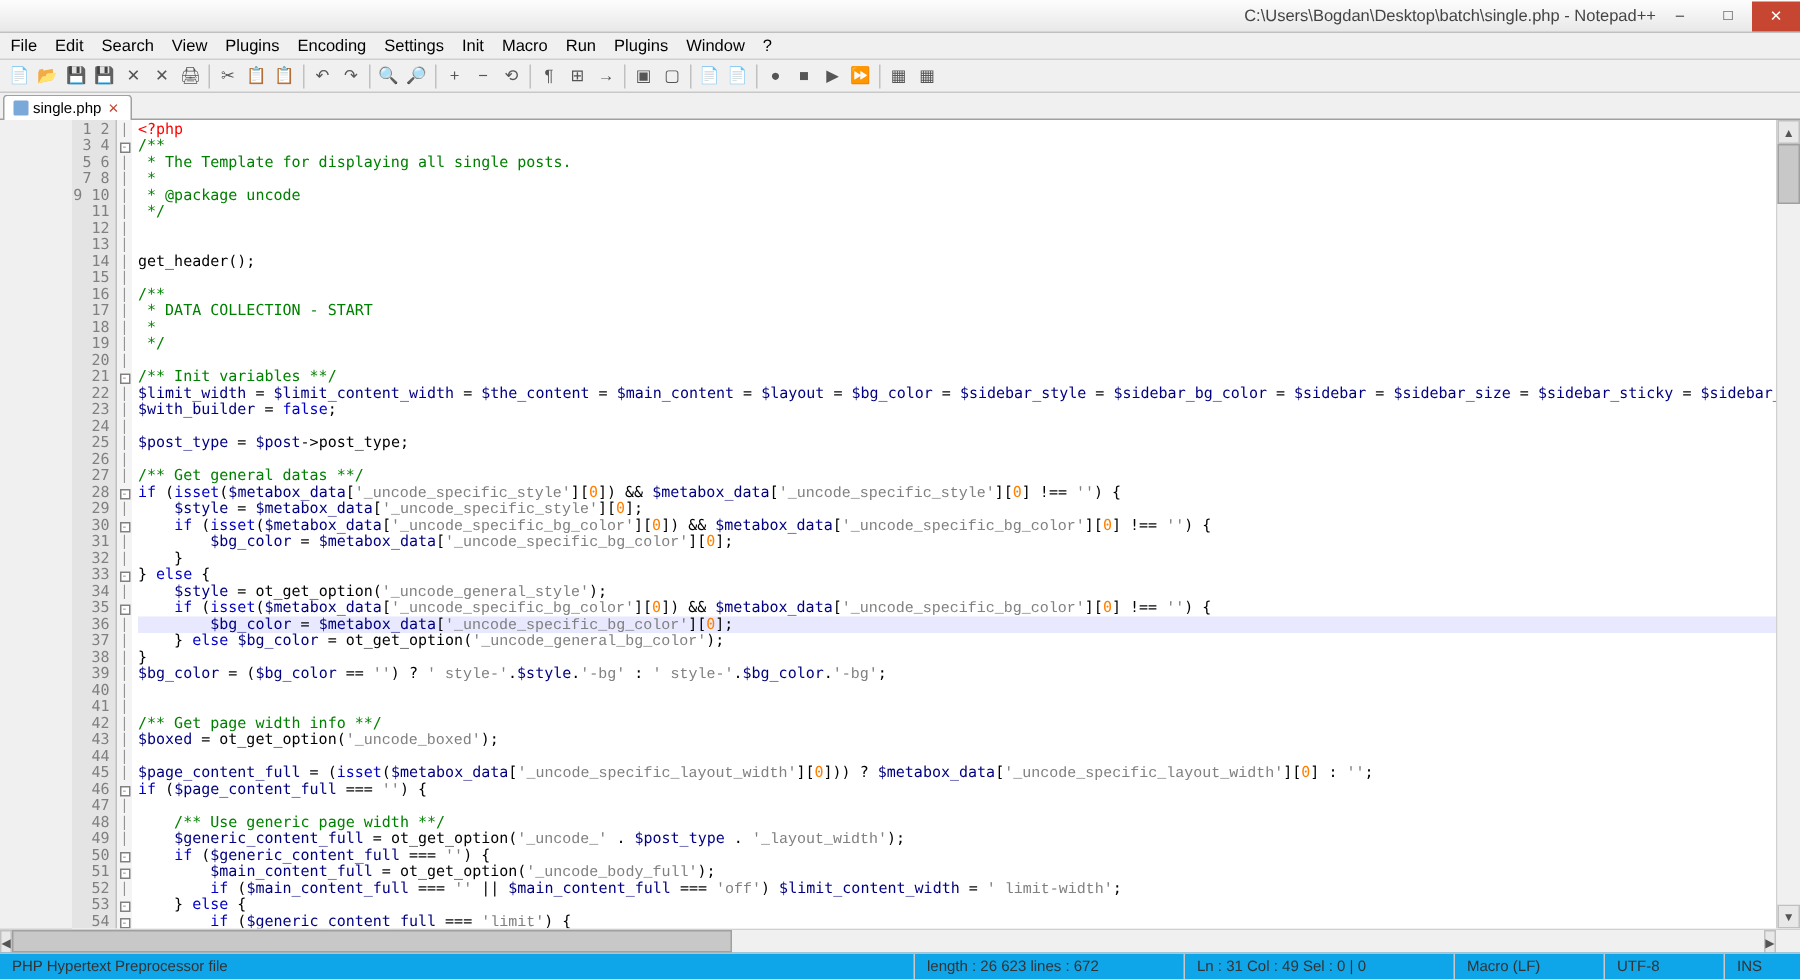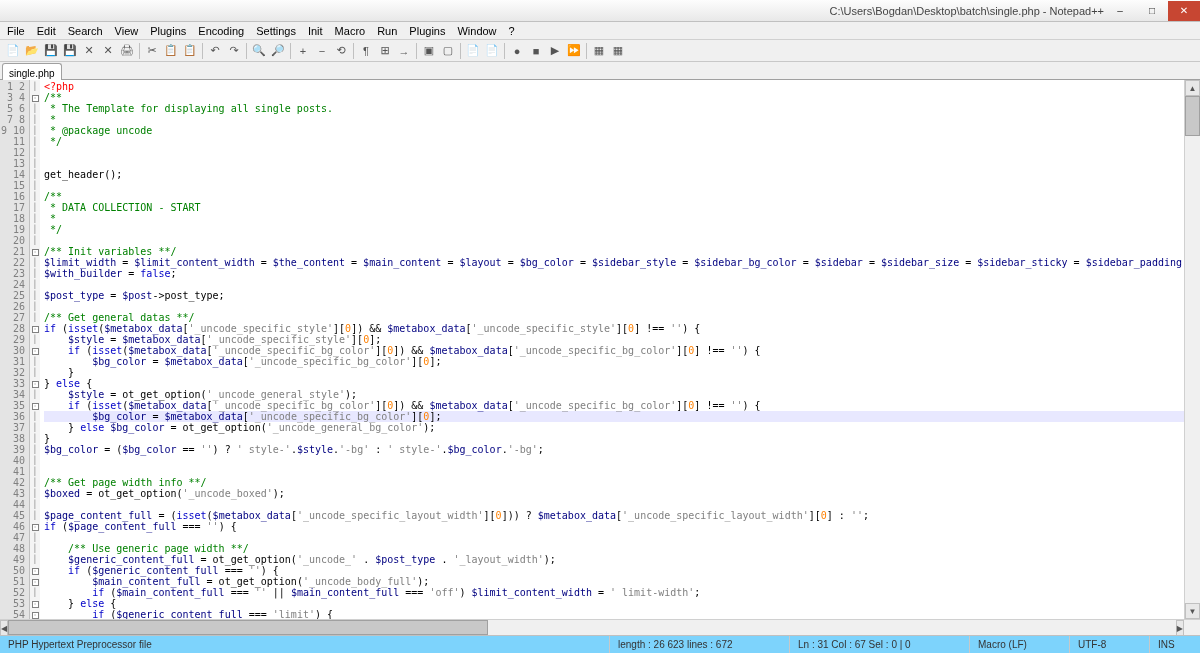--- a/index.html
+++ b/index.html
@@ -19,53 +19,53 @@
 .menubar { height: 18px; background: #f0f0f0; display: flex; align-items: center; padding: 0 1px; border-bottom: 1px solid #d0d0d0; font-size: 11px; }
 .menuitem { padding: 2px 6px; cursor: default; }
 
 
 .toolbar { height: 22px; background: #f0f0f0; display: flex; align-items: center; padding: 2px 4px; border-bottom: 1px solid #c8c8c8; gap: 1px; }
 .tbtn { width: 18px; height: 18px; display: flex; align-items: center; justify-content: center; border: 1px solid transparent; font-size: 11px; color: #555; }
 .tsep { width: 1px; height: 16px; background: #c0c0c0; margin: 0 2px; }
 
 
 .tabbar { height: 18px; background: #f0f0f0; display: flex; align-items: flex-end; padding: 0 2px; border-bottom: 1px solid #a0a0a0; }
-.tab { display: flex; align-items: center; gap: 3px; padding: 1px 6px; background: #fff; border: 1px solid #a0a0a0; border-bottom: none; border-radius: 3px 3px 0 0; font-size: 10px; height: 17px; position: relative; top: 1px; flex-direction: column; }
+.tab { display: flex; align-items: center; gap: 3px; padding: 1px 6px; background: #fff; border: 1px solid #a0a0a0; border-bottom: none; border-radius: 3px 3px 0 0; font-size: 10px; height: 17px; position: relative; top: 1px; }
 .tab .ti { width: 10px; height: 10px; background: #7aa8d8; border-radius: 1px; }
 .tab .tx { width: 10px; height: 10px; color: #c74632; display: flex; align-items: center; justify-content: center; font-size: 9px; }
 
 
-.editor-wrap { flex: 1; display: flex; background: #fff; overflow: hidden; position: relative; }
+.editor-wrap { flex: 1; display: flex; background: #fff; overflow: hidden; position: relative; margin-left: 48px; }
 .gutter { width: 30px; background: #e4e4e4; color: #808080; text-align: right; padding: 1px 4px 0 0; font-family: Consolas, monospace; font-size: 10px; line-height: 11px; border-right: 1px solid #c0c0c0; }
 .foldcol { width: 10px; background: #f4f4f4; font-family: Consolas, monospace; font-size: 8px; line-height: 11px; color: #808080; text-align: center; padding-top: 1px; }
 .foldcol div { height: 11px; }
 .foldbox { display: inline-block; width: 7px; height: 7px; border: 1px solid #808080; line-height: 5px; font-size: 7px; background: #fff; }
 .code { flex: 1; font-family: Consolas, monospace; font-size: 10px; line-height: 11px; padding: 1px 0 0 4px; overflow: hidden; white-space: pre; color: #000; }
 .code div { height: 11px; }
 .code .hl { background: #e8e8ff; display: block; }
 .kw { color: #0000c8; }
 .var { color: #000080; }
-.str { color: #808080; }
+.str { color: #808080; font-family: Liberation Mono, monospace; }
 .com { color: #008000; }
 .num { color: #ff8000; }
 .php { color: #ff0000; }
 
 
 .vscroll { width: 16px; background: #f0f0f0; border-left: 1px solid #d0d0d0; display: flex; flex-direction: column; }
 .sbtn { height: 16px; background: #e8e8e8; border: 1px solid #c0c0c0; display: flex; align-items: center; justify-content: center; font-size: 8px; color: #555; }
 .strack { flex: 1; background: #f0f0f0; position: relative; }
 .sthumb { position: absolute; top: 0; width: 100%; height: 40px; background: #c8c8c8; border: 1px solid #a0a0a0; }
 .hscroll-wrap { height: 16px; display: flex; background: #f0f0f0; border-top: 1px solid #d0d0d0; }
 .hscroll { flex: 1; display: flex; }
 .htrack { flex: 1; position: relative; }
 .hthumb { position: absolute; left: 0; width: 480px; height: 100%; background: #c8c8c8; border: 1px solid #a0a0a0; }
 .corner { width: 16px; background: #f0f0f0; }
 
 
-.statusbar { height: 18px; background: #7dd3fc; border-top: 1px solid #c0c0c0; display: flex; align-items: flex-start; font-size: 10px; color: #333; }
+.statusbar { height: 18px; background: #0ea5e9; border-top: 1px solid #c0c0c0; display: flex; align-items: flex-start; font-size: 10px; color: #333; }
 .sseg { padding: 0 8px; border-right: 1px solid #c8c8c8; height: 100%; display: flex; align-items: center; }
 .sseg.grow { flex: 1; }
 </style>
 </head>
 <body>
 
 <div class="titlebar">
   <div class="title">C:\Users\Bogdan\Desktop\batch\single.php - Notepad++</div>
   <div class="winbtns">
     <div class="winbtn min"></div>
@@ -264,17 +264,17 @@
         <div class="hthumb"></div>
       </div>
     <div class="sbtn">▶</div>
   </div>
   <div class="corner"></div>
 </div>
 
 <div class="statusbar">
   <div class="sseg grow">PHP Hypertext Preprocessor file</div>
   <div class="sseg" style="width:180px">length : 26 623    lines : 672</div>
-  <div class="sseg" style="width:180px">Ln : 31    Col : 67    Sel : 0 | 0</div>
+  <div class="sseg" style="width:180px">Ln : 31    Col : 49    Sel : 0 | 0</div>
   <div class="sseg" style="width:100px">Macro (LF)</div>
   <div class="sseg" style="width:80px">UTF-8</div>
   <div class="sseg" style="width:50px;border-right:none">INS</div>
 </div>
 
 </body></html>

